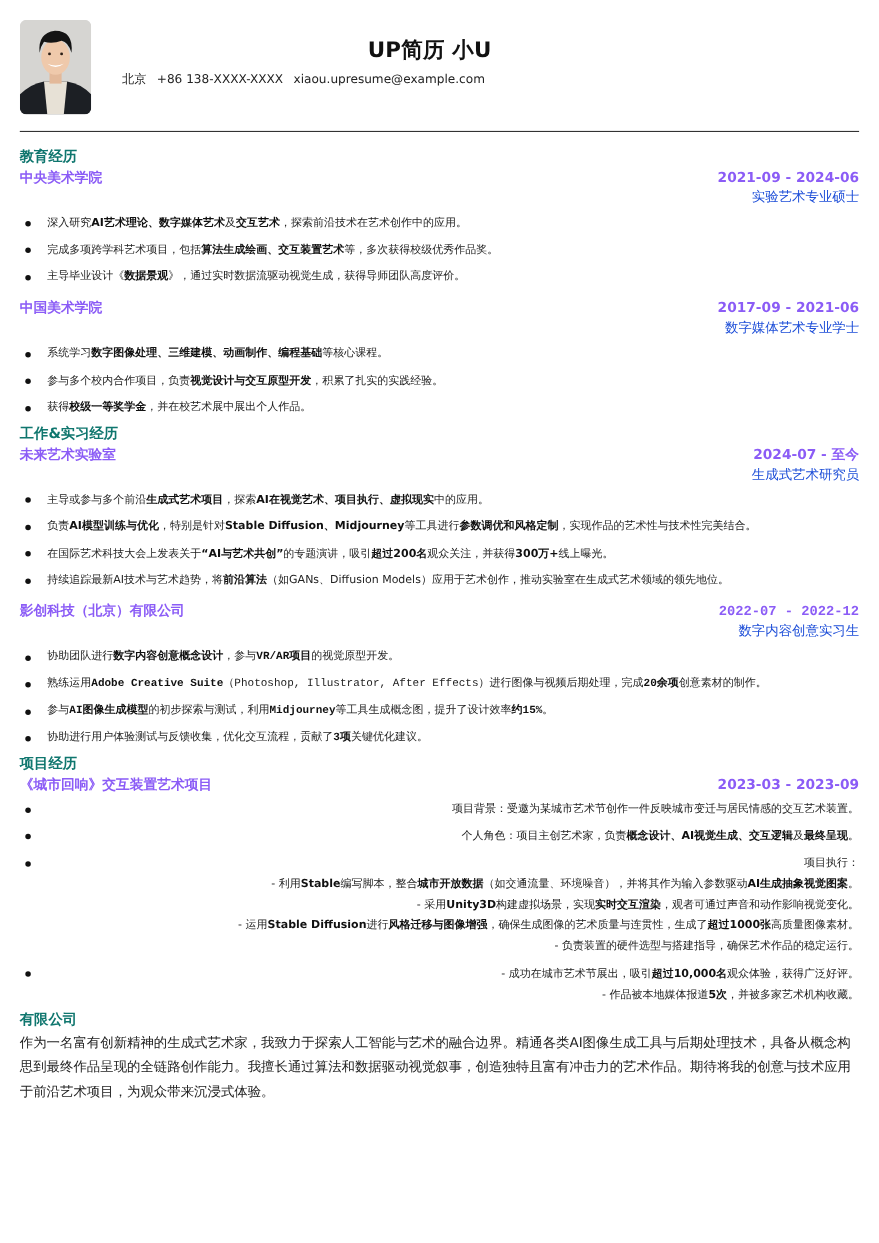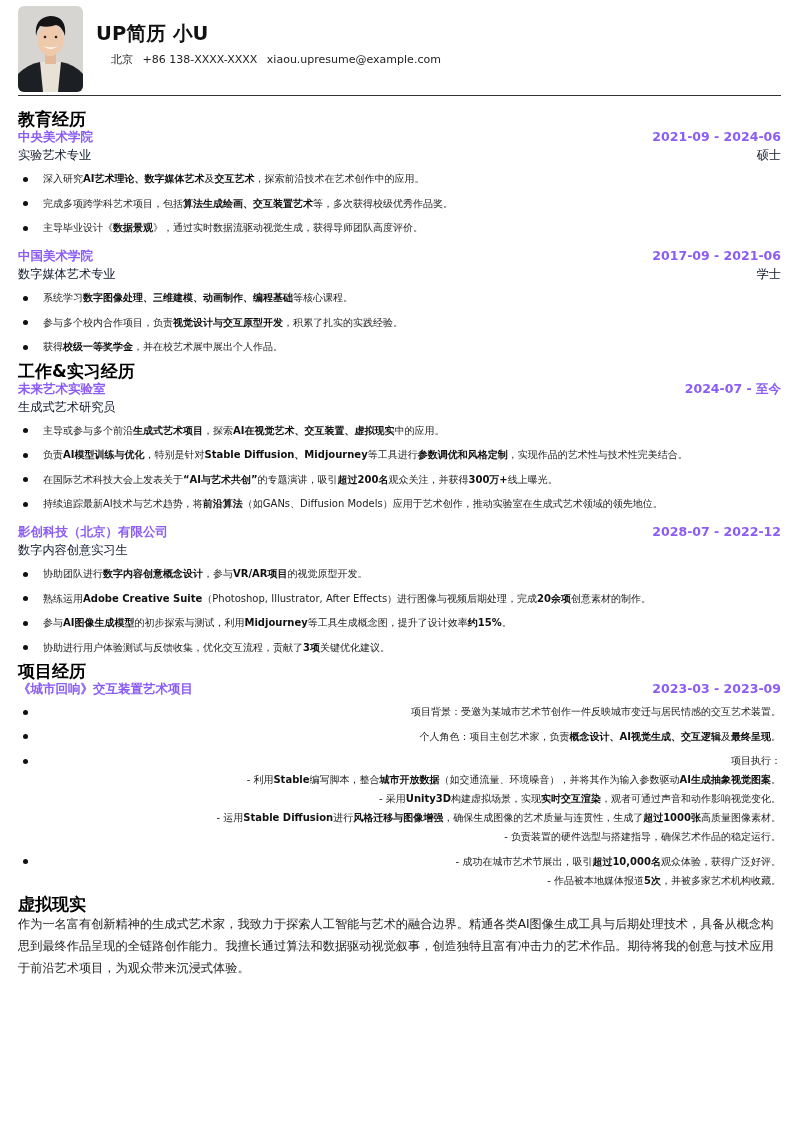--- a/index.html
+++ b/index.html
@@ -1,31 +1,31 @@
 <!DOCTYPE html>
 <html><head>
 <meta charset="utf-8">
 <style>
   * { box-sizing: border-box; margin: 0; padding: 0; }
   html, body { width: 799px; height: 1130px; overflow: hidden; background: #ffffff; }
   body { font-family: "DejaVu Sans", "Liberation Sans", sans-serif; color: #1a1a1a; font-size: 12.2px; line-height: 1.5; }
   .page { position: relative; width: 799px; padding: 0 18px 0 18px; }
 
-  .header { display: flex; align-items: center; height: 96px; border-bottom: 1.5px solid #333; }
+  .header { display: flex; align-items: center; height: 120px; border-bottom: 1.5px solid #333; text-align: right; }
   .avatar { width: 65px; height: 86px; border-radius: 6px; overflow: hidden; margin-top: 2px; flex: 0 0 auto; }
   .avatar svg { display: block; }
   .id-block { margin-left: 13px; margin-top: -6px; }
   .name { font-size: 19.5px; font-weight: bold; color: #111; line-height: 1.3; letter-spacing: 0.2px; }
   .contact { font-size: 11px; color: #222; margin-top: 6px; margin-left: 15px; }
   .contact span { margin-right: 6px; }
 
   .section { margin-top: 0; }
-  .section-title { font-size: 17px; font-weight: bold; color: #000000; line-height: 18px; }
+  .section-title { font-size: 13px; font-weight: bold; color: #0f766e; line-height: 18px; }
   .entry-head { display: flex; justify-content: space-between; font-weight: bold; font-size: 12.5px; line-height: 18px; color: #8b5cf6; }
-  .entry-sub { display: flex; justify-content: space-between; font-size: 12.2px; line-height: 19px; color: #0f172a; }
+  .entry-sub { display: flex; justify-content: flex-end; font-size: 12.2px; line-height: 19px; color: #1d4ed8; }
   ul.bullets { list-style: none; margin-top: 4px; }
   ul.bullets li { position: relative; padding-left: 25px; line-height: 19px; margin-bottom: 5.5px; font-size: 10px; color: #222; }
   ul.bullets li::before { content: ""; position: absolute; left: 5px; top: 7.5px; width: 5px; height: 5px; border-radius: 50%; background: #111; }
   b { font-weight: bold; color: #111; }
   .subline { display: block; text-align: right; }
 
   .summary { font-size: 12.2px; line-height: 22px; color: #222; }
 </style>
 </head>
 <body>
@@ -97,30 +97,30 @@
     <div id="work-entries">
         <div>
           <div class="entry-head">
             <span>未来艺术实验室</span>
             <span>2024-07 - 至今</span>
           </div>
           <div class="entry-sub">
             <span>生成式艺术研究员</span>
           </div>
           <ul class="bullets">
-            <li>主导或参与多个前沿<b>生成式艺术项目</b>，探索<b>AI在视觉艺术、交互装置、虚拟现实</b>中的应用。</li>
+            <li>主导或参与多个前沿<b>生成式艺术项目</b>，探索<b>AI在视觉艺术、项目执行、虚拟现实</b>中的应用。</li>
             <li>负责<b>AI模型训练与优化</b>，特别是针对<b>Stable Diffusion、Midjourney</b>等工具进行<b>参数调优和风格定制</b>，实现作品的艺术性与技术性完美结合。</li>
             <li>在国际艺术科技大会上发表关于<b>“AI与艺术共创”</b>的专题演讲，吸引<b>超过200名</b>观众关注，并获得<b>300万+</b>线上曝光。</li>
             <li>持续追踪最新AI技术与艺术趋势，将<b>前沿算法</b>（如GANs、Diffusion Models）应用于艺术创作，推动实验室在生成式艺术领域的领先地位。</li>
           </ul>
         </div>
-        <div style="margin-top: 10px;">
+        <div style="margin-top: 10px; font-family: Liberation Mono, monospace;">
           <div class="entry-head">
             <span>影创科技（北京）有限公司</span>
-            <span>2028-07 - 2022-12</span>
+            <span>2022-07 - 2022-12</span>
           </div>
           <div class="entry-sub">
             <span>数字内容创意实习生</span>
           </div>
           <ul class="bullets">
             <li>协助团队进行<b>数字内容创意概念设计</b>，参与<b>VR/AR项目</b>的视觉原型开发。</li>
             <li>熟练运用<b>Adobe Creative Suite</b>（Photoshop, Illustrator, After Effects）进行图像与视频后期处理，完成<b>20余项</b>创意素材的制作。</li>
             <li>参与<b>AI图像生成模型</b>的初步探索与测试，利用<b>Midjourney</b>等工具生成概念图，提升了设计效率<b>约15%</b>。</li>
             <li>协助进行用户体验测试与反馈收集，优化交互流程，贡献了<b>3项</b>关键优化建议。</li>
           </ul>
@@ -153,17 +153,17 @@
             <li>
               <span class="subline">- 成功在城市艺术节展出，吸引<b>超过10,000名</b>观众体验，获得广泛好评。</span>
               <span class="subline">- 作品被本地媒体报道<b>5次</b>，并被多家艺术机构收藏。</span>
             </li>
           </ul>
         </div>
       </div>
   </section>
 
   <section class="section" style="margin-top:5px;">
-    <div class="section-title">虚拟现实</div>
+    <div class="section-title">有限公司</div>
     <div class="summary">作为一名富有创新精神的生成式艺术家，我致力于探索人工智能与艺术的融合边界。精通各类AI图像生成工具与后期处理技术，具备从概念构思到最终作品呈现的全链路创作能力。我擅长通过算法和数据驱动视觉叙事，创造独特且富有冲击力的艺术作品。期待将我的创意与技术应用于前沿艺术项目，为观众带来沉浸式体验。</div>
   </section>
 
 </div>
 
 </body></html>

